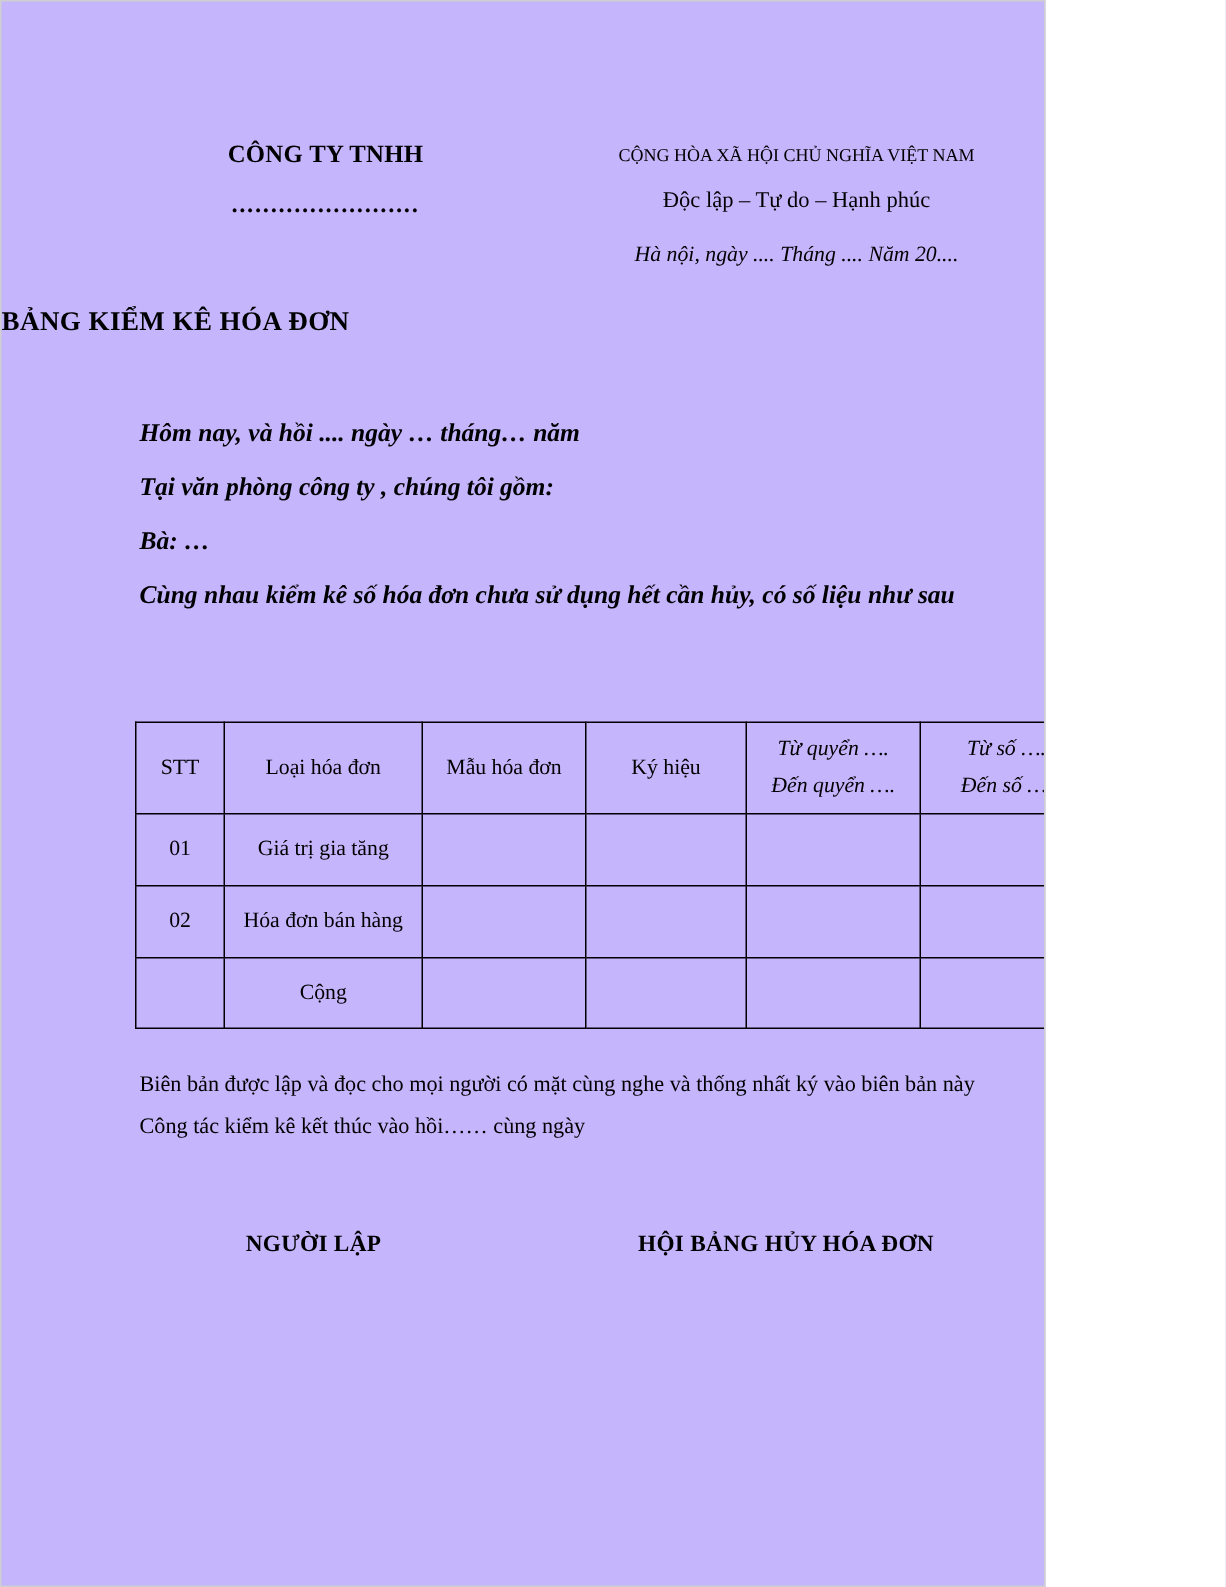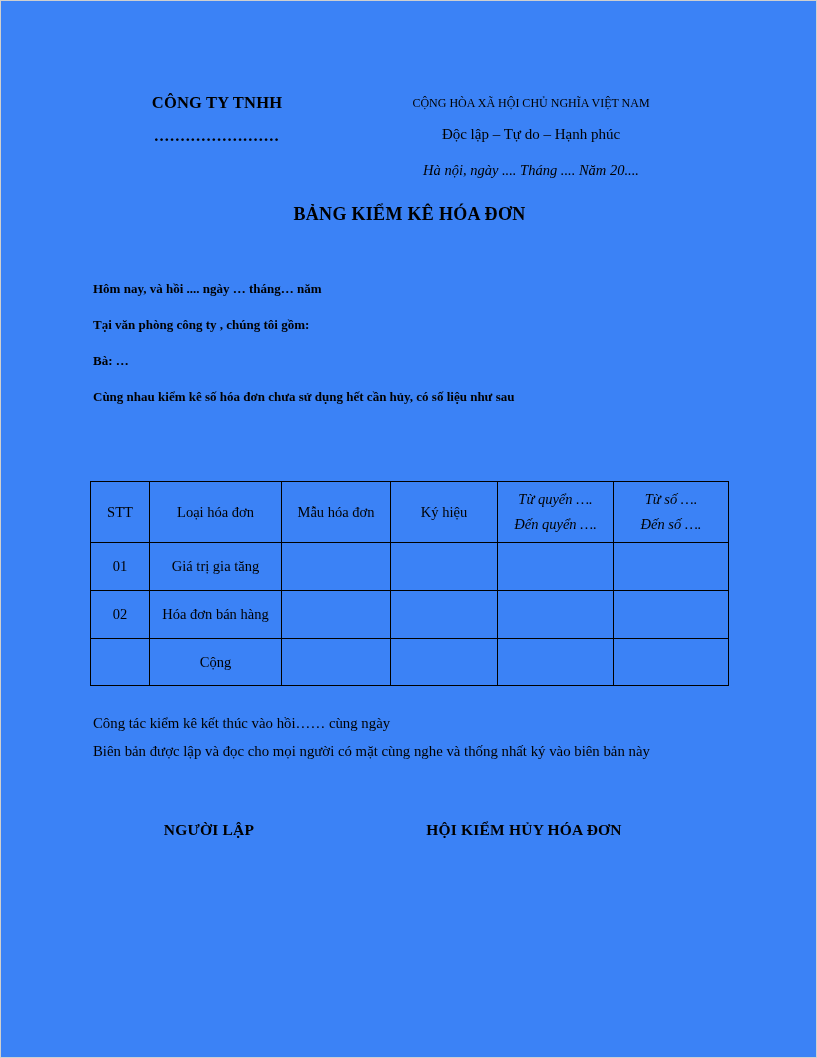--- a/index.html
+++ b/index.html
@@ -7,23 +7,23 @@
     margin: 0;
     padding: 0;
     background: #ffffff;
   }
   body {
     font-family: "Liberation Serif", "DejaVu Serif", serif;
     color: #000000;
   }
   .page {
     position: relative;
-    width: 817px;
+    width: 697px;
     height: 1058px;
-    background: #3b82f6;
+    background: #c4b5fd;
     box-sizing: border-box;
     border: 1px solid #cfcfcf;
     overflow: hidden;
   }
 
   
   .header {
     position: absolute;
     top: 92px;
     left: 0;
@@ -78,37 +78,37 @@
     line-height: 18px;
     white-space: nowrap;
   }
 
   
   .doc-title {
     position: absolute;
     top: 203px;
     left: 0;
     width: 817px;
-    text-align: center;
     font-size: 18px;
     font-weight: bold;
     letter-spacing: .3px;
     font-family: Liberation Serif, serif;
   }
 
   
   .intro {
     position: absolute;
     top: 279px;
     left: 92px;
     width: 640px;
   }
   .intro-line {
-    font-size: 13px;
-    font-weight: bold;
+    font-size: 17px;
+    font-weight: bold;
+    font-style: italic;
     line-height: 18px;
     margin-bottom: 18px;
     white-space: nowrap;
   }
   .intro-line:last-child { margin-bottom: 0; }
 
   
   .tbl-wrap {
     position: absolute;
     top: 480px;
@@ -256,22 +256,22 @@
           <td></td>
           <td></td>
           <td></td>
           <td></td>
         </tr>
       </tbody>
     </table>
   </div>
 
   <div class="notes">
+    <div class="note-line">Biên bản được lập và đọc cho mọi người có mặt cùng nghe và thống nhất ký vào biên bản này</div>
     <div class="note-line">Công tác kiểm kê kết thúc vào hồi…… cùng ngày</div>
-    <div class="note-line">Biên bản được lập và đọc cho mọi người có mặt cùng nghe và thống nhất ký vào biên bản này</div>
   </div>
 
   <div class="signatures">
     <div class="sig sig-left">NGƯỜI LẬP</div>
-    <div class="sig sig-right">HỘI KIỂM HỦY HÓA ĐƠN</div>
+    <div class="sig sig-right">HỘI BẢNG HỦY HÓA ĐƠN</div>
   </div>
 
 </div>
 
 </body></html>

